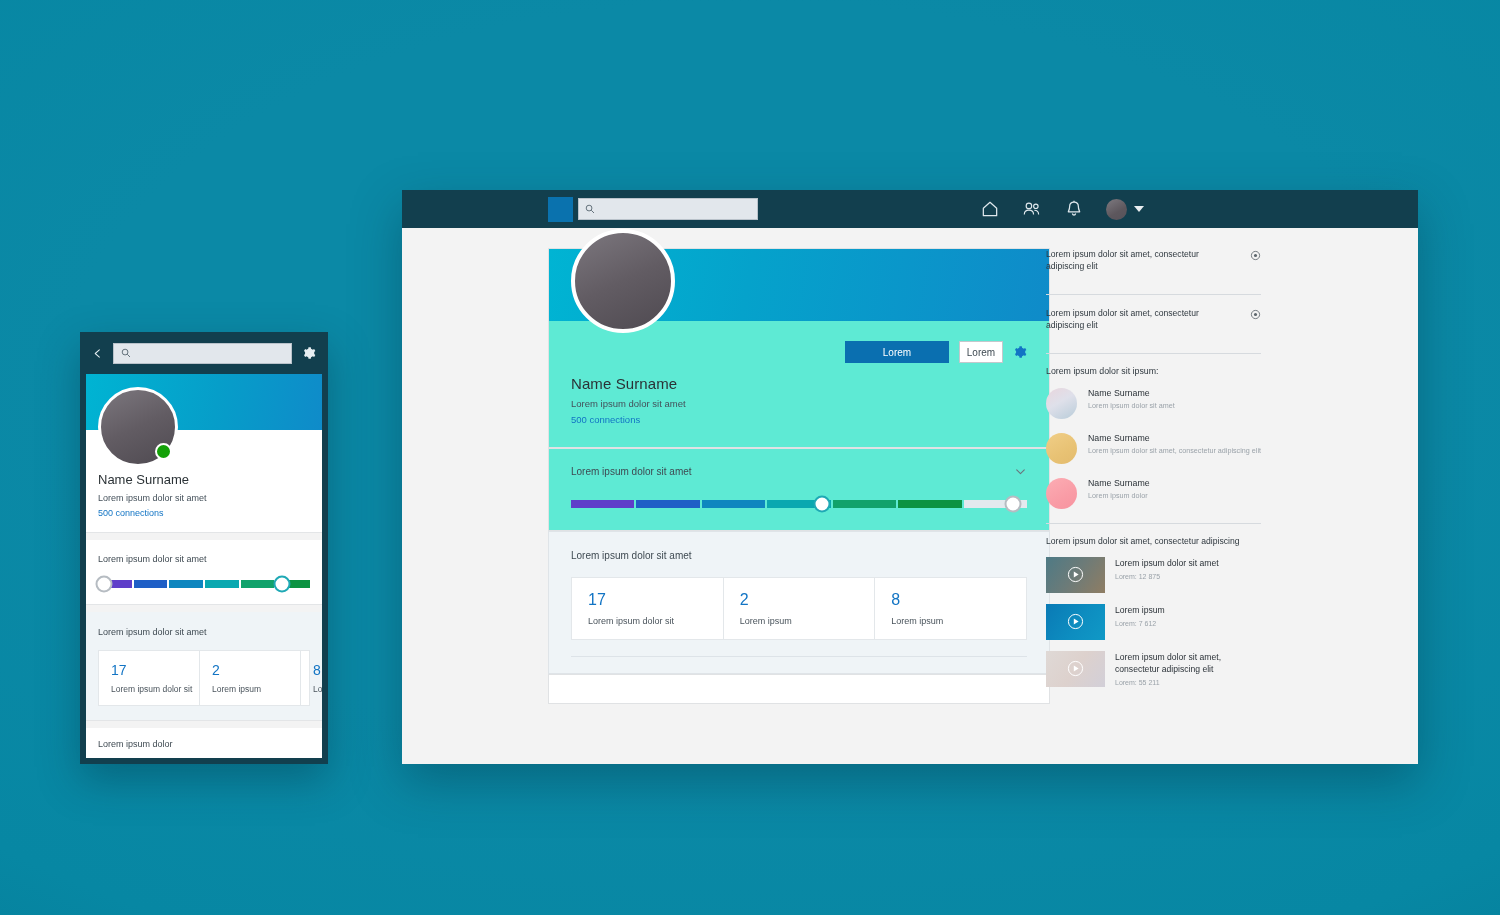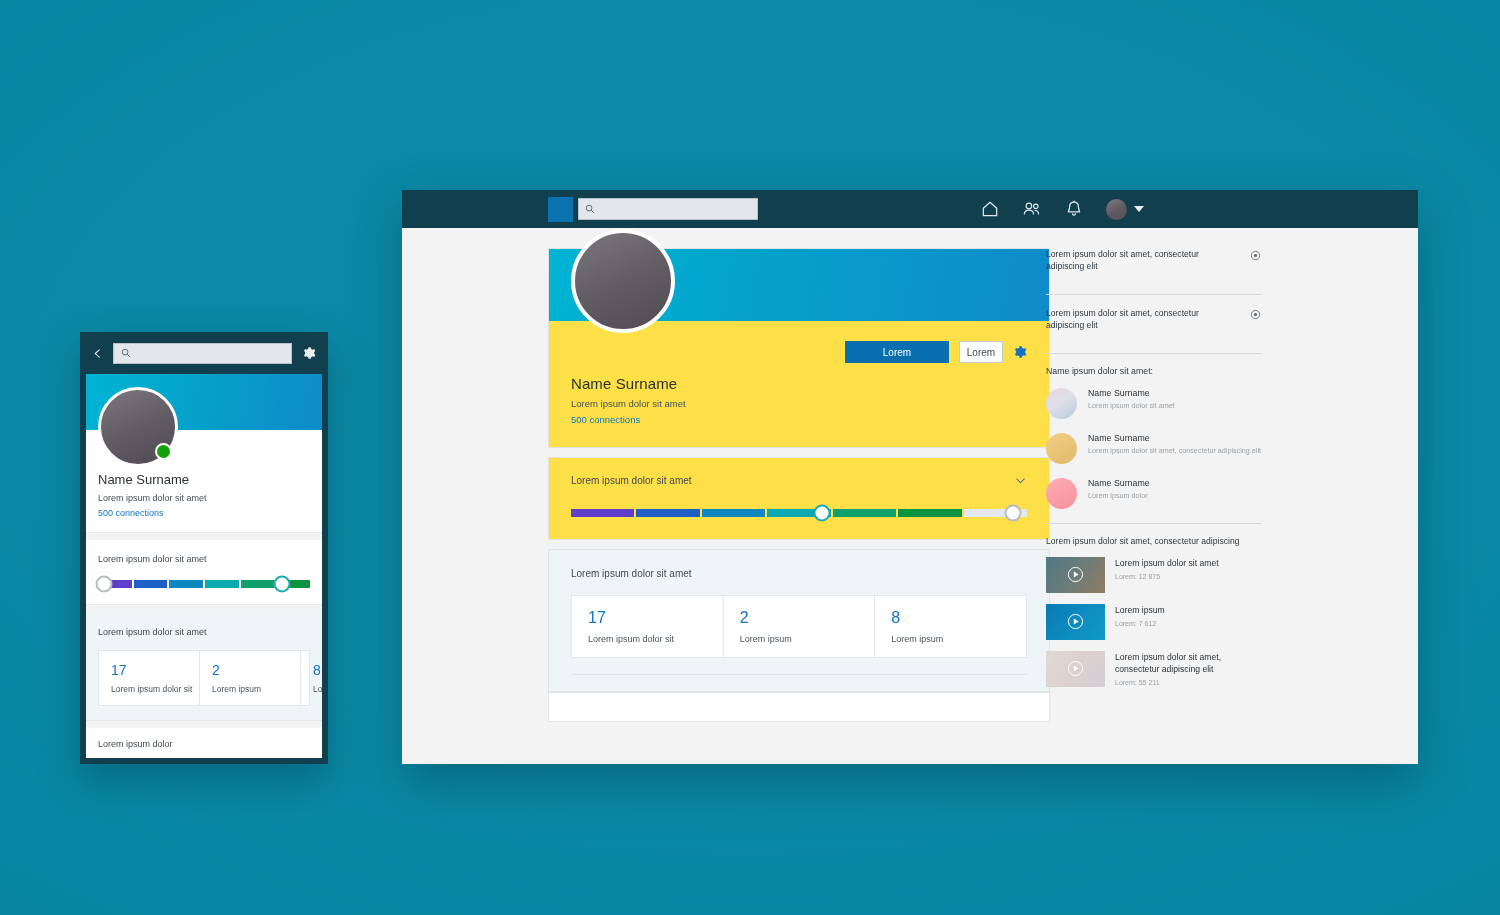--- a/index.html
+++ b/index.html
@@ -88,23 +88,23 @@
 
   
   .main-col {
     position: absolute;
     left: 146px;
     top: 20px;
     width: 502px;
   }
 
   .card {
-    background: #fde047;
+    background: #5eead4;
     border: 1px solid #e0e2e4;
-    margin-bottom: 9px;
+    margin-bottom: 0;
   }
 
   .profile-banner {
     height: 72px;
     background: linear-gradient(100deg, #00b4d3 0%, #05a2cb 40%, #0f8bc9 100%);
   }
   .profile-body { position: relative; padding: 0 22px 22px 22px; }
   .prof-avatar {
     position: absolute;
     left: 22px; top: -92px;
@@ -397,21 +397,21 @@
         <div class="promo-row">
           <div class="promo-text">Lorem ipsum dolor sit amet, consectetur adipiscing elit</div>
           <svg class="promo-ic" viewBox="0 0 24 24">
             <circle cx="12" cy="12" r="9" fill="none" stroke="#5d666d" stroke-width="1.8"></circle>
             <circle cx="12" cy="12" r="3.4" fill="#5d666d"></circle>
           </svg>
         </div>
       </div>
       <div class="side-rule"></div>
 
-      <div class="side-head">Name ipsum dolor sit amet:</div>
+      <div class="side-head">Lorem ipsum dolor sit ipsum:</div>
 
       <div class="person">
         <div class="p-av a1"></div>
         <div>
           <div class="p-name">Name Surname</div>
           <div class="p-sub">Lorem ipsum dolor sit amet</div>
         </div>
       </div>
       <div class="person">
         <div class="p-av a2"></div>

